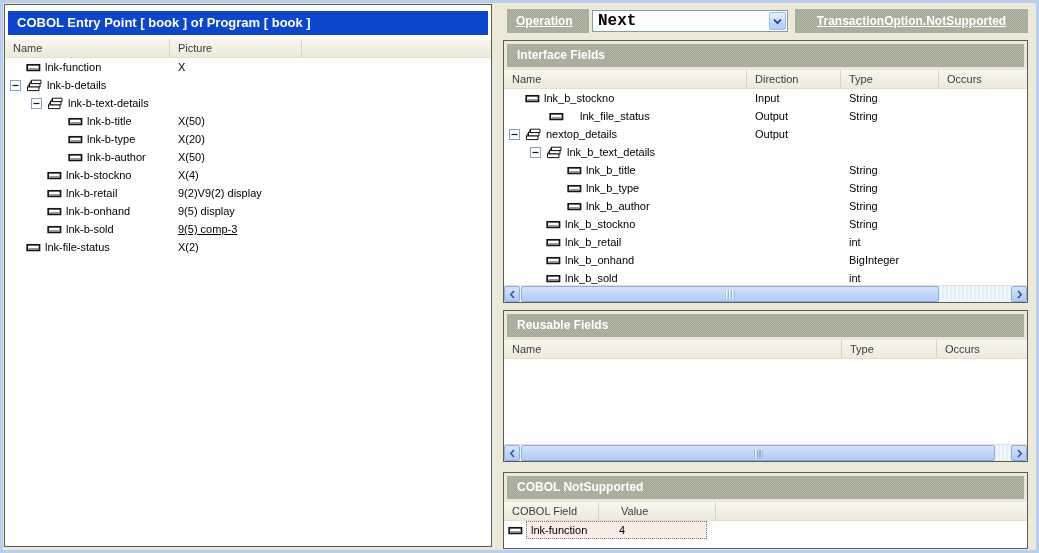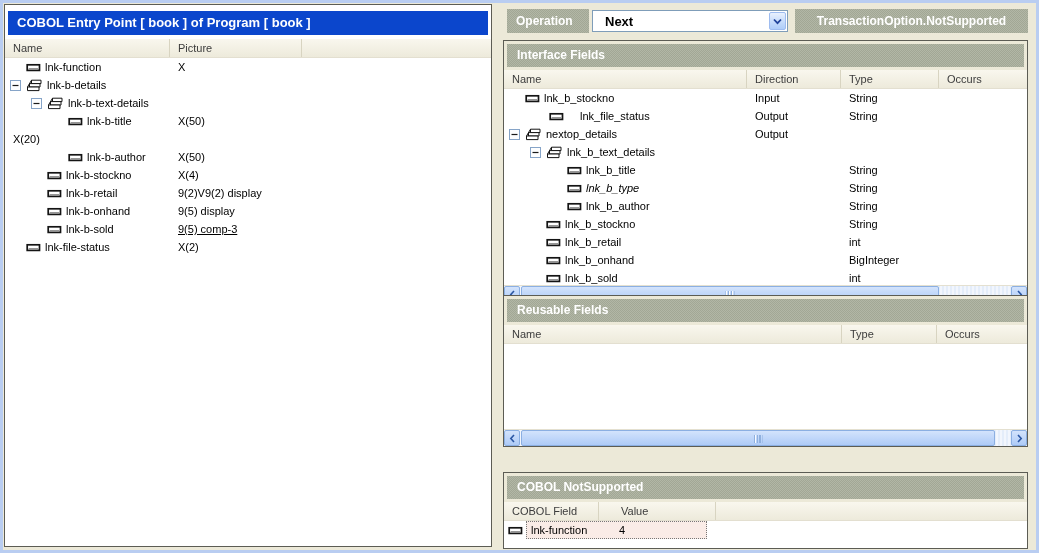--- a/index.html
+++ b/index.html
@@ -34,34 +34,34 @@
   .indent{flex:none; height:1px;}
   .expander{flex:none; width:11px; height:11px; margin-right:5px; display:inline-flex;}
   .exp-blank{flex:none; width:16px;}
   .nodeicon{flex:none; margin-right:4px; display:inline-flex;}
   .tlabel{overflow:hidden;}
 
   
   .op-label,.status-label{position:absolute; height:24px; background:var(--olive);
       background-image:repeating-conic-gradient(#b2b7a6 0% 25%, #a2a795 0% 50%);
       background-size:2px 2px; color:#fff; font-weight:bold; font-size:12px;
-      line-height:24px; white-space:nowrap; overflow:hidden;}
+      line-height:24px; white-space:nowrap; overflow:hidden;text-decoration:underline;}
   .op-label{left:504px; top:6px; width:82px; padding-left:9px;}
   .status-label{left:792px; top:6px; width:233px; text-align:center;}
   .combo{position:absolute; left:589px; top:7px; width:196px; height:22px;
          background:#fff; border:1px solid #7f9db9; display:flex; align-items:center;}
-  .combo-value{flex:1; padding-left:12px; font-weight:bold; font-size:13px;}
+  .combo-value{flex:1; padding-left:5px; font-weight:bold; font-size:16px;font-family:Liberation Mono, monospace;}
   .combo-btn{width:17px; height:18px; margin:1px; border:1px solid #9ebcf0; border-radius:2px;
              background:linear-gradient(#e9f1fe,#c3dafb 60%,#aecdf9);
              display:flex; align-items:center; justify-content:center;}
 
   .group{position:absolute; left:500px; width:525px; border:1px solid var(--panelborder);
          background:var(--beige); display:flex; flex-direction:column;}
   .g-interface{top:37px; height:263px;}
-  .g-reusable{top:292px; height:152px;}
+  .g-reusable{top:307px; height:152px;}
   .g-cobol{top:469px; height:77px;}
   .g-title{flex:none; height:23px; margin:3px 3px 3px 3px; color:#fff; font-weight:bold;
            font-size:12px; line-height:23px; padding-left:10px;
            background-image:repeating-conic-gradient(#b2b7a6 0% 25%, #a2a795 0% 50%);
            background-size:2px 2px; white-space:nowrap; overflow:hidden;}
 
   
   .hsb{flex:none; height:17px; display:flex; background:var(--sbtrack);
        border-top:1px solid #e4e0d0;}
   .hsb .sbtn{flex:none; width:16px; height:16px; border:1px solid var(--sbborder); border-radius:2px;
@@ -159,20 +159,31 @@
               <svg width="15" height="9" viewBox="0 0 15 9">
                 <rect x="1.2" y="1.8" width="12.3" height="5.6" fill="#fff" stroke="#141414" stroke-width="1.7"></rect>
                 <rect x="2.6" y="5.1" width="9.6" height="1.4" fill="#8a8a8a"></rect>
               </svg>
             </div>
             <div class="tlabel">lnk-b-title</div>
           </div>
           <div class="tcell txt" style="flex: 1 1 0%;">X(50)</div>
         </div>
         <div class="trow">
+          <div class="tcell" style="width: 165px;">
+            <div class="indent" style="width: 47px;"></div>
+            <div class="exp-blank"></div>
+            <div class="nodeicon">
+              <svg width="15" height="9" viewBox="0 0 15 9">
+                <rect x="1.2" y="1.8" width="12.3" height="5.6" fill="#fff" stroke="#141414" stroke-width="1.7"></rect>
+                <rect x="2.6" y="5.1" width="9.6" height="1.4" fill="#8a8a8a"></rect>
+              </svg>
+            </div>
+            <div class="tlabel">lnk-b-type</div>
+          </div>
           <div class="tcell txt" style="flex: 1 1 0%;">X(20)</div>
         </div>
         <div class="trow">
           <div class="tcell" style="width: 165px;">
             <div class="indent" style="width: 47px;"></div>
             <div class="exp-blank"></div>
             <div class="nodeicon">
               <svg width="15" height="9" viewBox="0 0 15 9">
                 <rect x="1.2" y="1.8" width="12.3" height="5.6" fill="#fff" stroke="#141414" stroke-width="1.7"></rect>
                 <rect x="2.6" y="5.1" width="9.6" height="1.4" fill="#8a8a8a"></rect>
@@ -364,21 +375,21 @@
                 <rect x="2.6" y="5.1" width="9.6" height="1.4" fill="#8a8a8a"></rect>
               </svg>
             </div>
             <div class="tlabel">lnk_b_title</div>
           </div>
           <div class="tcell txt" style="width: 94px;"></div>
           <div class="tcell txt" style="width: 98px;">String</div>
           <div class="tcell txt" style="flex: 1 1 0%;"></div>
         </div>
         <div class="trow">
-          <div class="tcell" style="width: 243px; font-style: italic;">
+          <div class="tcell" style="width: 243px;">
             <div class="indent" style="width: 47px;"></div>
             <div class="exp-blank"></div>
             <div class="nodeicon">
               <svg width="15" height="9" viewBox="0 0 15 9">
                 <rect x="1.2" y="1.8" width="12.3" height="5.6" fill="#fff" stroke="#141414" stroke-width="1.7"></rect>
                 <rect x="2.6" y="5.1" width="9.6" height="1.4" fill="#8a8a8a"></rect>
               </svg>
             </div>
             <div class="tlabel">lnk_b_type</div>
           </div>

